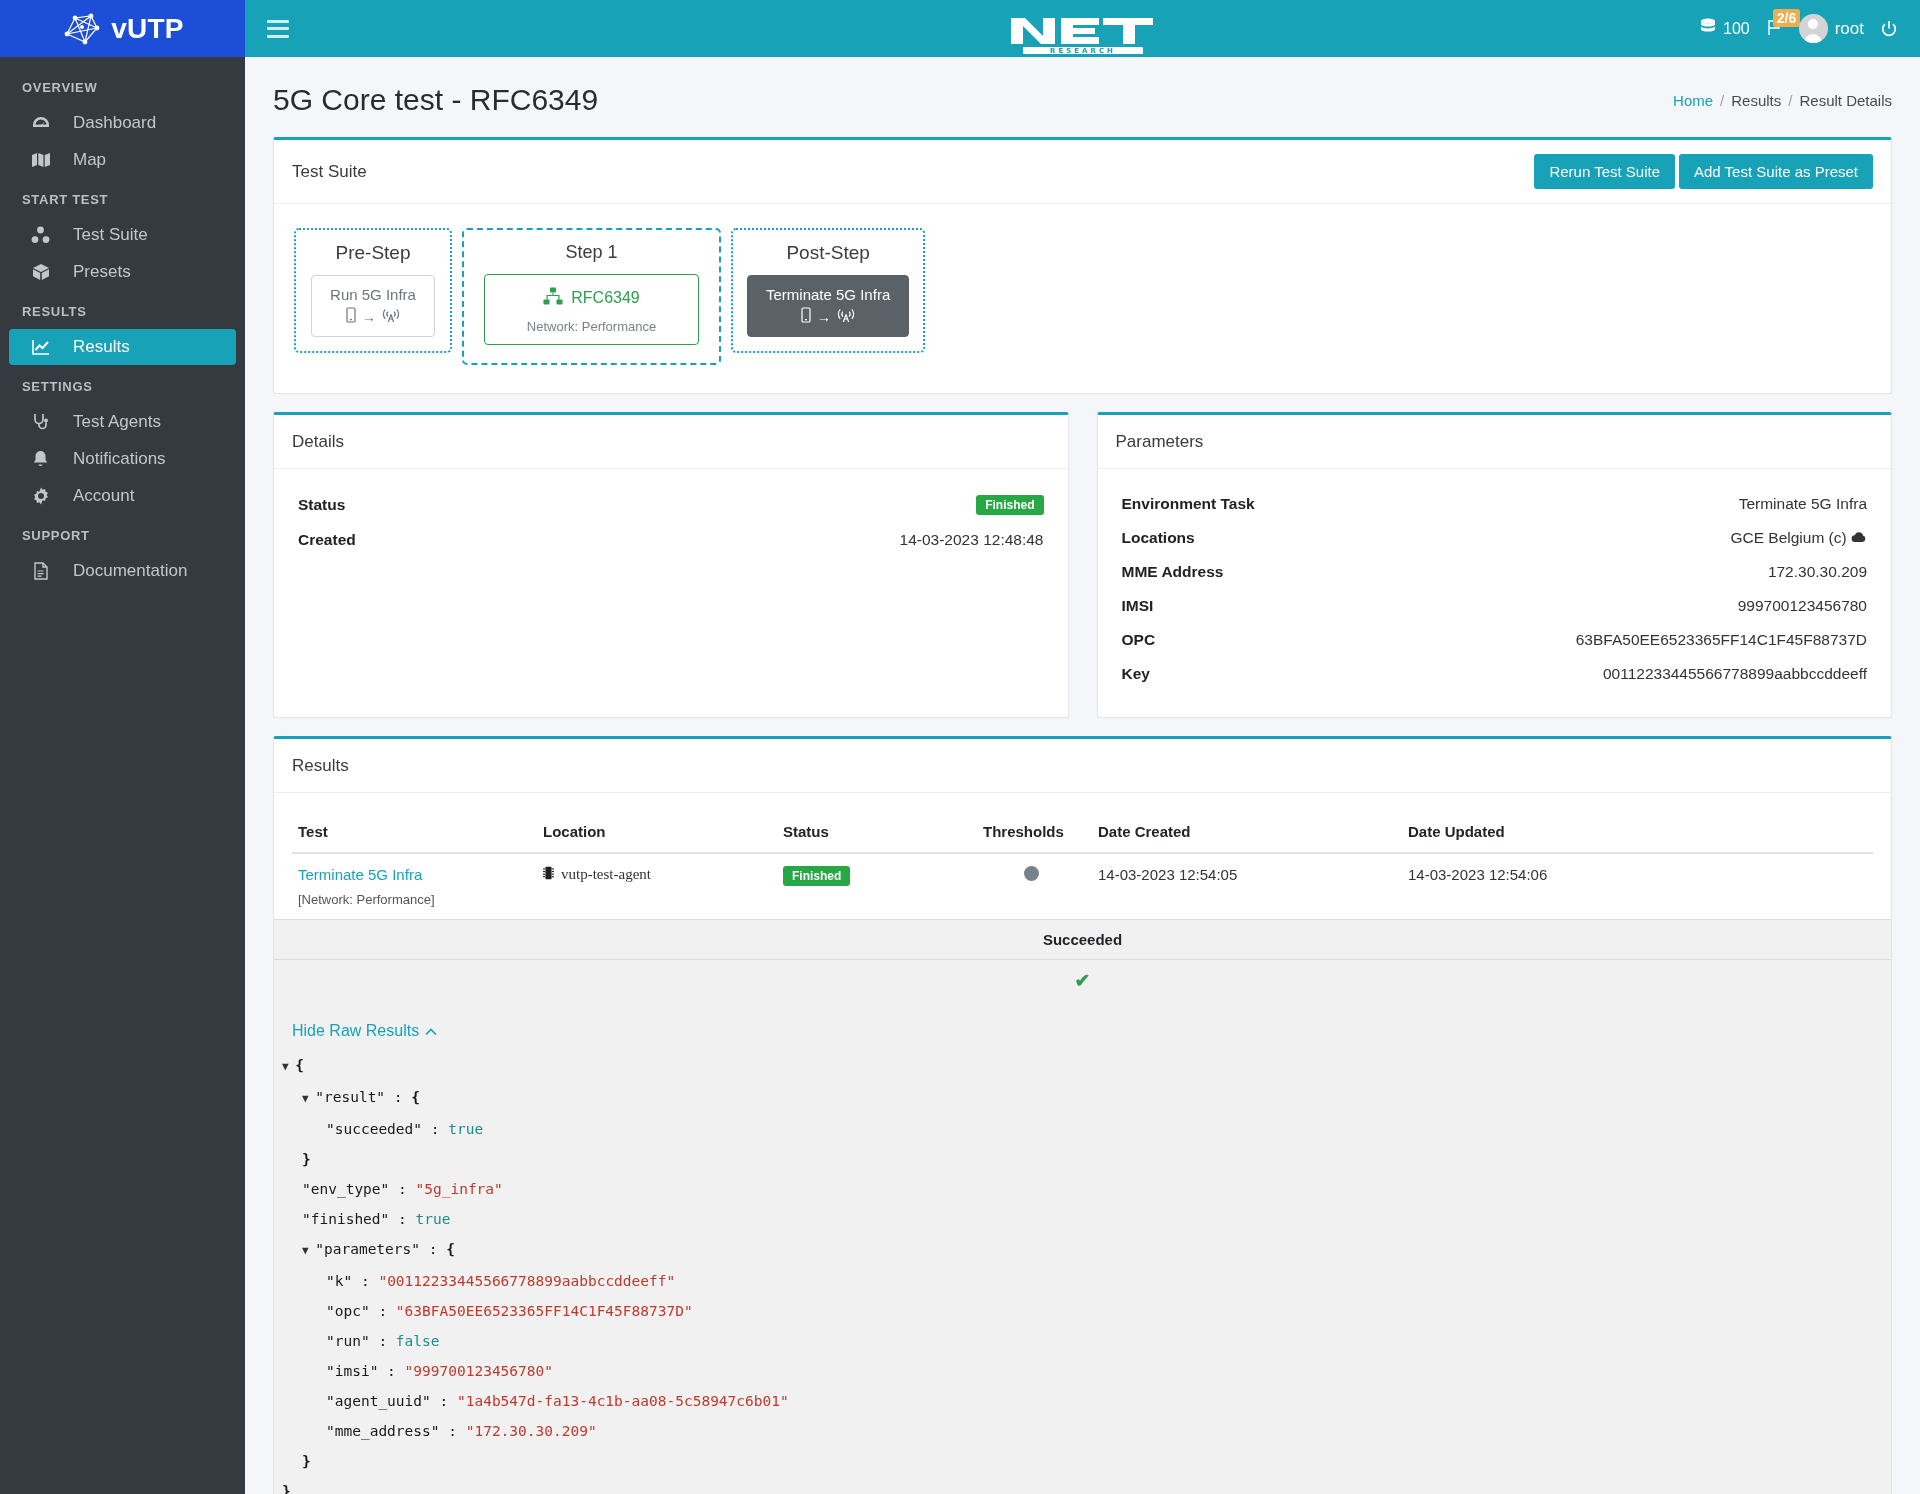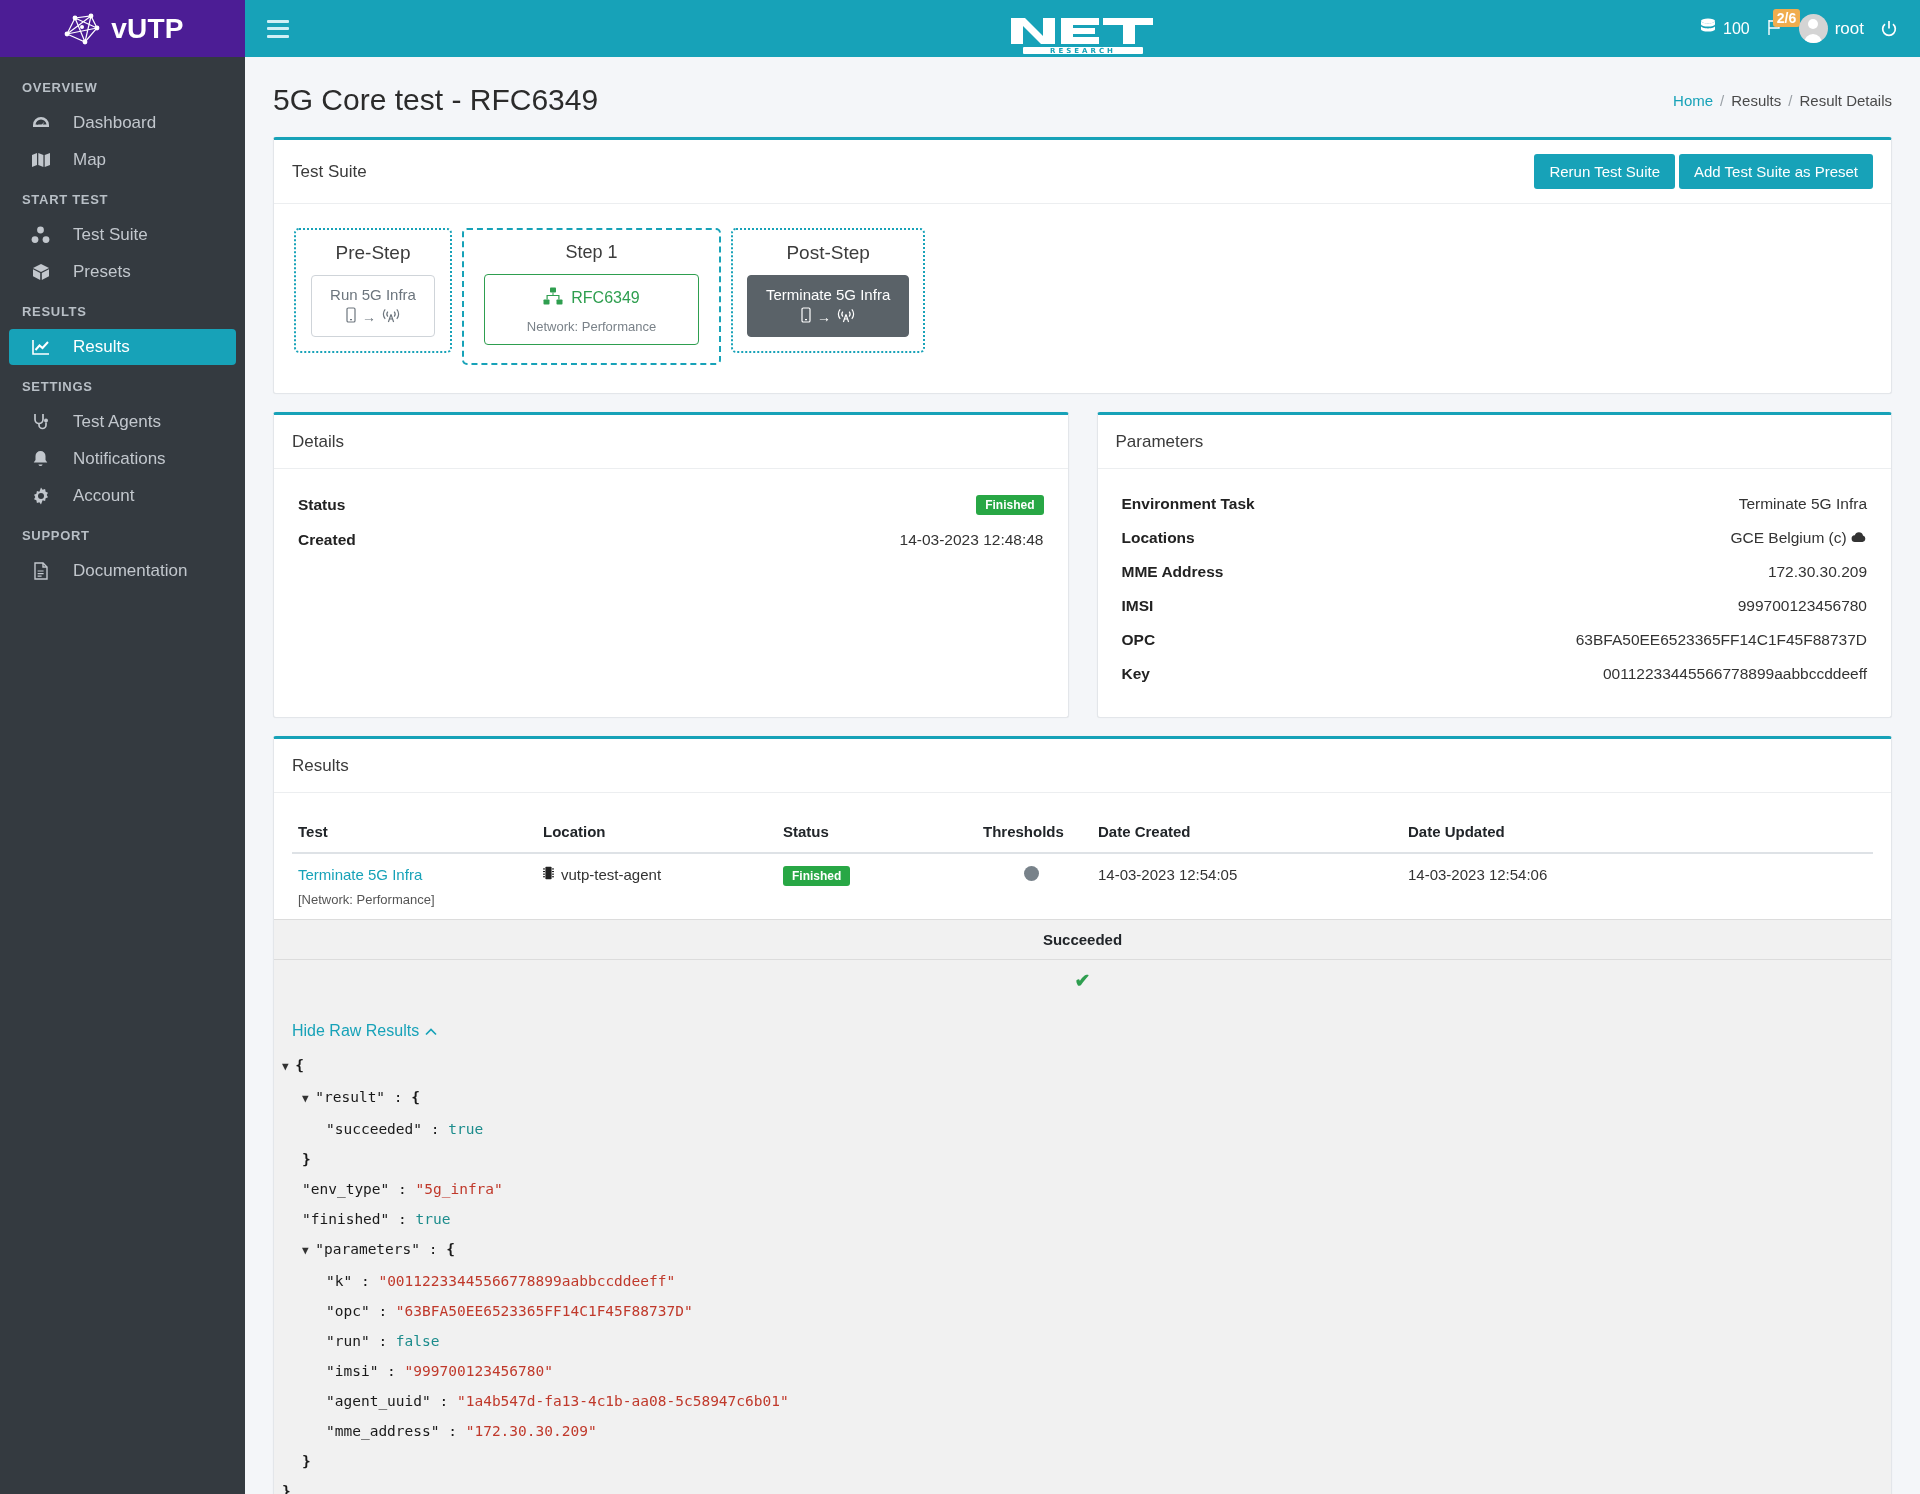--- a/index.html
+++ b/index.html
@@ -12,21 +12,21 @@
   body { display: flex; flex-direction: column; }
 
   
   .topbar {
     height: 57px; flex: 0 0 57px;
     display: flex; align-items: stretch;
     background: #17a2b8;
   }
   .brand {
     width: 245px; flex: 0 0 245px;
-    background: #4c1d95;
+    background: #1d4ed8;
     display: flex; align-items: center; justify-content: center;
     gap: 10px;
   }
   .brand-logo { width: 40px; height: 34px; }
   .brand-text {
     color: #ffffff; font-size: 28px; font-weight: bold;
     letter-spacing: 0.2px;
   }
   .topbar-main {
     flex: 1; display: flex; align-items: center;
@@ -180,21 +180,21 @@
 
   
   .res-table { width: 100%; border-collapse: collapse; }
   .res-table th {
     text-align: left; font-size: 15px; font-weight: bold; color: #212529;
     padding: 12px 6px; border-bottom: 2px solid #dee2e6;
   }
   .res-table td { padding: 12px 6px; font-size: 15px; color: #333; vertical-align: top; }
   .res-link { color: #17a2b8; cursor: pointer; font-size: 15px; }
   .res-sub { color: #555; font-size: 13px; margin-top: 9px; }
-  .loc-cell { display: flex; align-items: flex-start; gap: 7px; }
+  .loc-cell { display: flex; align-items: flex-start; gap: 7px; font-family: Liberation Serif, serif; }
   .dot-grey { display:inline-block; width: 15px; height: 15px; border-radius: 50%; background: #78828a; }
 
   .sub-head-row {
     background: #f1f1f1; border-top: 1px solid #dcdcdc; border-bottom: 1px solid #dcdcdc;
     text-align: center; font-weight: bold; font-size: 15px; color: #212529;
     padding: 11px 0;
   }
   .sub-val-row {
     background: #f1f1f1; text-align: center; padding: 9px 0 14px 0;
     color: #2e9e4f; font-size: 19px; font-weight: bold;

